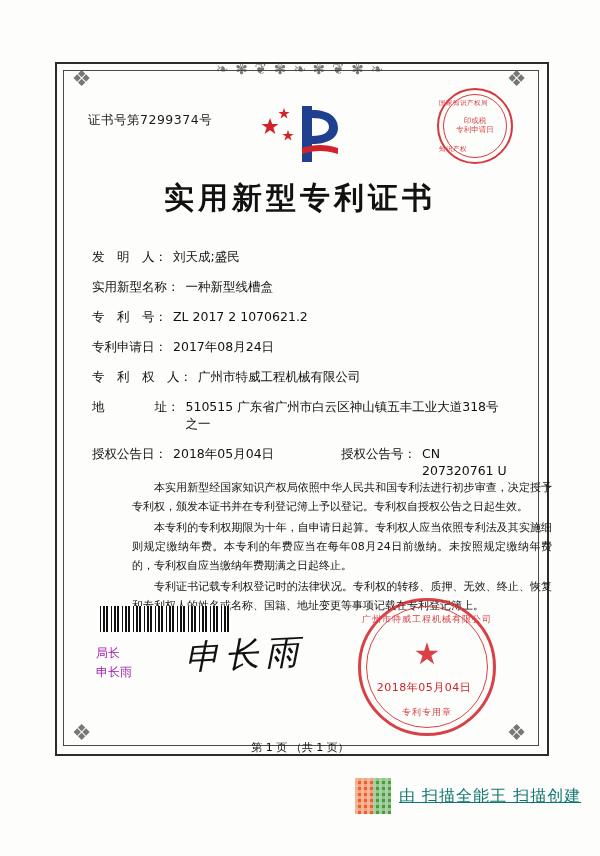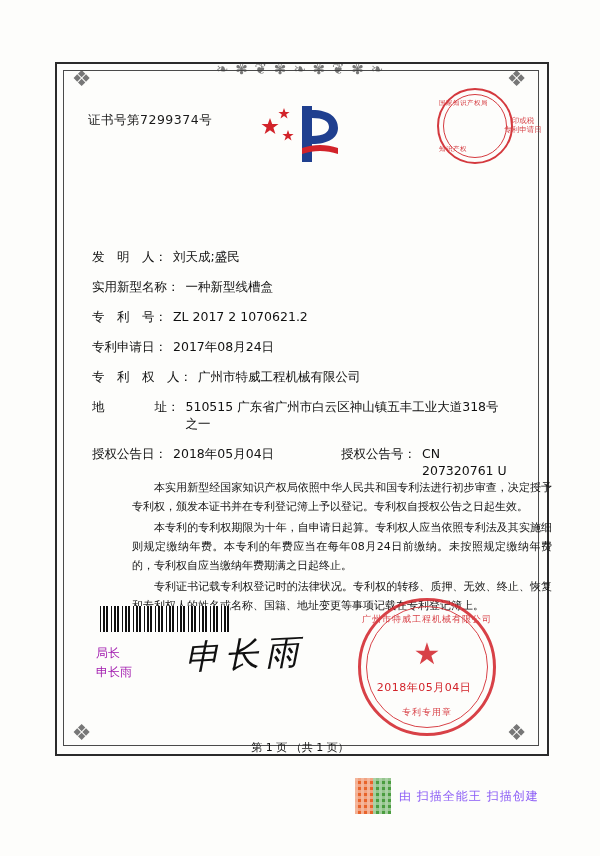--- a/index.html
+++ b/index.html
@@ -122,21 +122,20 @@
   }
   .seal-top .arc-top { top: 9px; }
   .seal-top .arc-bottom { bottom: 8px; }
   .seal-top .mid {
     position: absolute;
     top: 26px;
     width: 100%;
     text-align: center;
     font-size: 7.5px;
     line-height: 9px;
-    padding-left: 48px;
   }
 
   
   .doc-title {
     position: absolute;
     left: 0;
     top: 178px;
     width: 600px;
     text-align: center;
     font-size: 30px;
@@ -325,23 +324,24 @@
     content: "";
     position: absolute;
     left: 0; top: 0; right: 0; bottom: 0;
     background-image:
       repeating-linear-gradient(to right, rgba(255,255,255,0.9) 0 3px, rgba(0,0,0,0) 3px 6px),
       repeating-linear-gradient(to bottom, rgba(255,255,255,0.75) 0 3px, rgba(0,0,0,0) 3px 6px);
     mix-blend-mode: screen;
     opacity: 0.55;
   }
   .scan-text {
-    font-size: 12px;
-    color: #8b5cf6;
+    font-size: 16px;
+    color: #0f766e;
     letter-spacing: 1px;
+    text-decoration: underline;
   }
 </style>
 </head>
 <body>
 
 <div class="page">
 
   <div class="frame-outer"></div>
   <div class="frame-inner"></div>
 
@@ -369,20 +369,21 @@
   <div class="seal-top">
     <div class="ring"></div>
     <div class="arc-top">国家知识产权局</div>
     <div class="mid">
       <div>印或税</div>
       <div>专利申请日</div>
     </div>
     <div class="arc-bottom">知识产权</div>
   </div>
 
+  <div class="doc-title">实用新型专利证书</div>
 
   <div class="fields">
     <div class="field-row">
       <span class="field-label">发　明　人：</span>
       <span class="field-value">刘天成;盛民</span>
     </div>
     <div class="field-row">
       <span class="field-label">实用新型名称：</span>
       <span class="field-value">一种新型线槽盒</span>
     </div>

